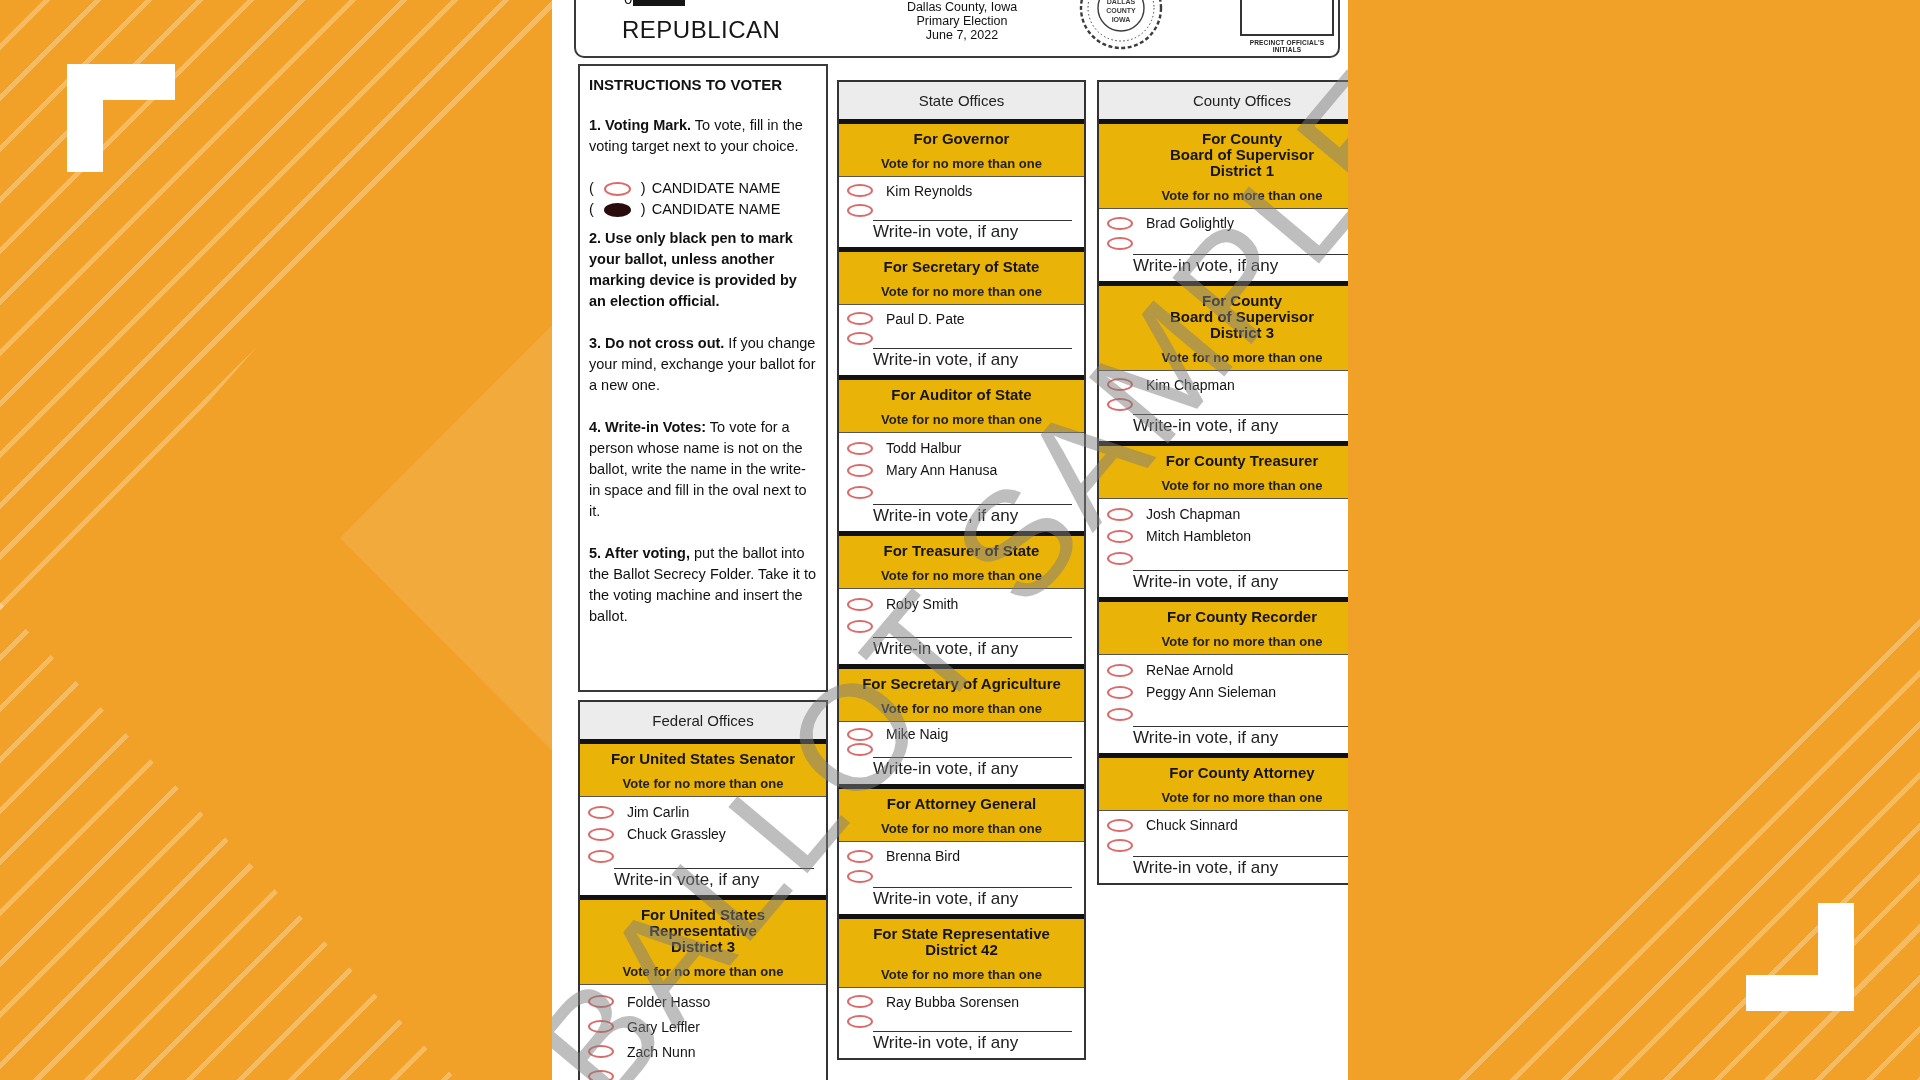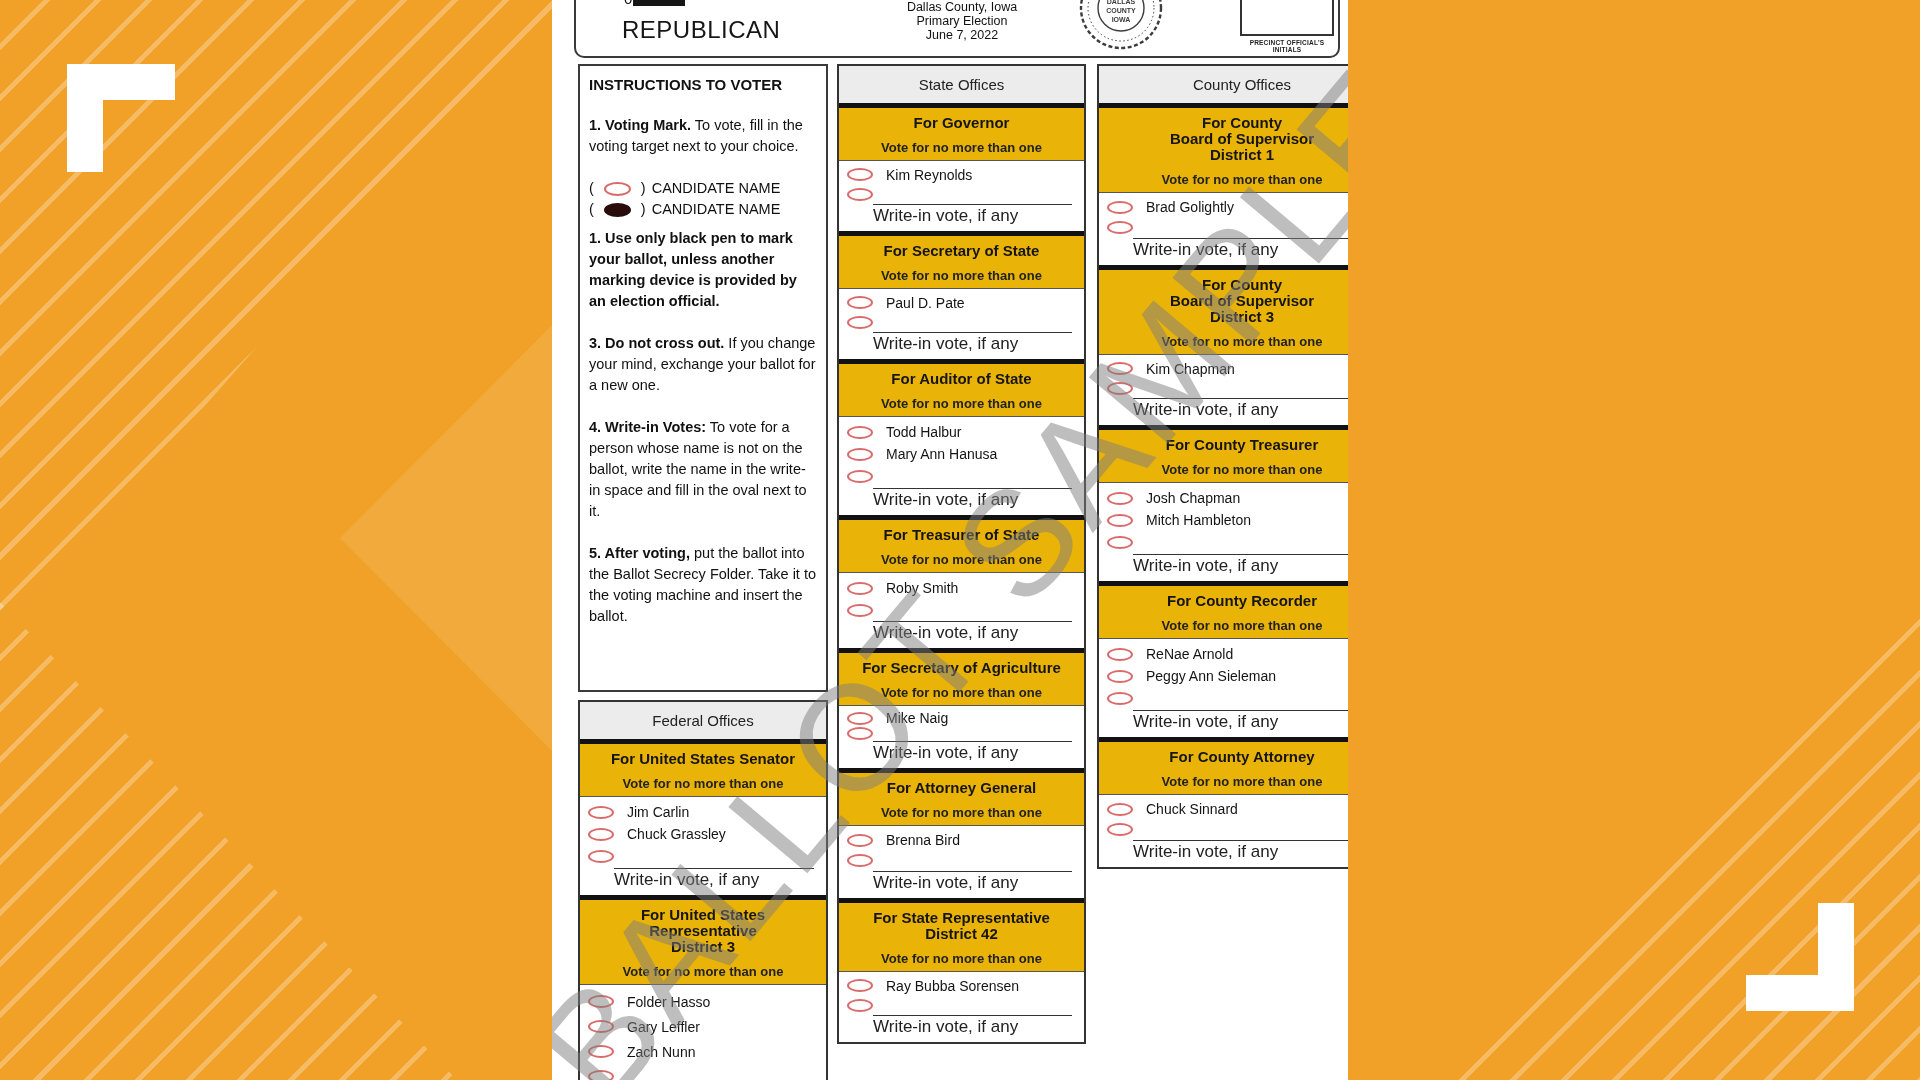--- a/index.html
+++ b/index.html
@@ -53,21 +53,21 @@
                 font-size:14.5px;line-height:21px;background:#fff;}
   .instructions h2{margin:0 0 20px 0;font-size:15px;}
   .instructions p{margin:0 0 21px 0;}
   .ex-row{display:flex;align-items:center;gap:6px;height:21px;font-size:14.5px;}
   .ex-oval{display:inline-block;width:27px;height:14px;border-radius:50%;
            border:2px solid #D96B6B;margin:0 4px;}
   .ex-oval.filled{background:#2a0c0c;border-color:#2a0c0c;}
   .gap8{height:8px;}
 
   .office-box{border:2px solid #333;background:#fff;margin-top:8px;}
-  .col-mid .office-box,.col-right .office-box{margin-top:0;}
+  .col-mid .office-box,.col-right .office-box{margin-top:16px;}
   .office-band{height:42px;background:#ECECEC;border-bottom:5px solid #111;
                display:flex;align-items:center;justify-content:center;font-size:15px;color:#222;}
   .sec{border-bottom:5px solid #111;}
   .sec:last-child{border-bottom:none;}
   .sec-head{background:#eab308;text-align:center;padding:7px 8px 5px;border-bottom:1.5px solid #555;}
   .sec-title{font-weight:700;font-size:15px;line-height:16px;white-space:pre-line;color:#151515;}
   .sec-vote{font-size:13px;margin-top:9px;color:#222;font-weight:bold;}
   .sec-body{display:flex;flex-direction:column;padding:4px 8px 5px;background:#fff;}
   .cand{display:flex;align-items:center;gap:13px;height:25px;}
   .oval{flex:0 0 auto;width:26px;height:13px;border-radius:50%;border:2px solid #D96B6B;background:#fff;}
@@ -125,21 +125,21 @@
           <span>)</span>
           <span>CANDIDATE NAME</span>
         </div>
         <div class="ex-row">
           <span>(</span>
           <span class="ex-oval filled"></span>
           <span>)</span>
           <span>CANDIDATE NAME</span>
         </div>
         <div class="gap8"></div>
-        <p><b>1. Use only black pen to mark your ballot, unless another marking device is provided by an election official.</b></p>
+        <p><b>2. Use only black pen to mark your ballot, unless another marking device is provided by an election official.</b></p>
         <p><b>3. Do not cross out.</b><span> If you change your mind, exchange your ballot for a new one.</span></p>
         <p><b>4. Write-in Votes:</b><span> To vote for a person whose name is not on the ballot, write the name in the write-in space and fill in the oval next to it.</span></p>
         <p><b>5. After voting,</b><span> put the ballot into the Ballot Secrecy Folder. Take it to the voting machine and insert the ballot.</span></p>
       </div>
 
       <div class="office-box">
         <div class="office-band">Federal Offices</div>
 
         <section class="sec">
           <div class="sec-head">

